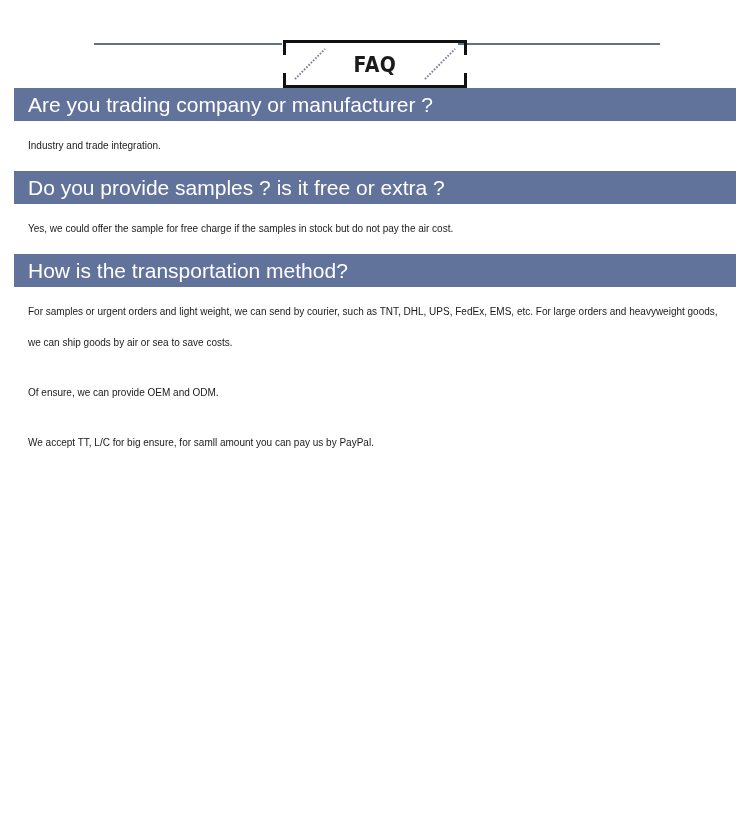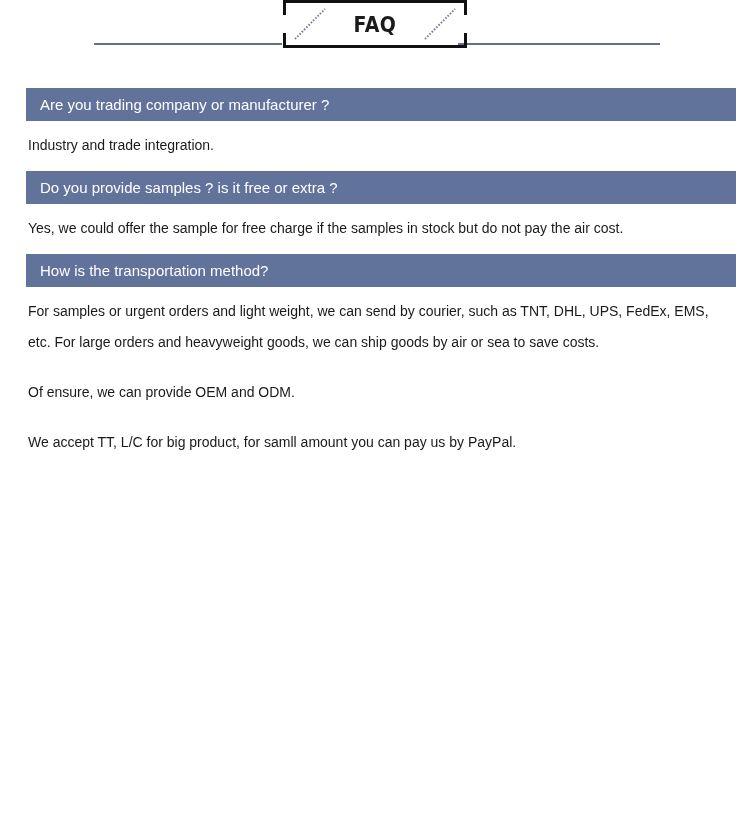--- a/index.html
+++ b/index.html
@@ -13,21 +13,21 @@
     font-family: "Liberation Sans", sans-serif;
     color: #1a1a1a;
     overflow: hidden;
   }
 
   
   .faq-header {
     position: relative;
     height: 88px;
     display: flex;
-    align-items: flex-start;
+    align-items: flex-end;
     justify-content: center;
   }
   .rule {
     position: absolute;
     top: 43px;
     height: 2px;
     background: #62708a;
   }
   .rule-left  { left: 94px;  width: 188px; }
   .rule-right { right: 90px; width: 202px; }
@@ -87,32 +87,31 @@
 
   
   .faq-list {
     padding: 0 14px;
   }
   .faq-item { margin-bottom: 0; }
 
   .question {
     background: #62739b;
     color: #ffffff;
-    font-size: 15px;
+    font-size: 21px;
     line-height: 33px;
     height: 33px;
     padding: 0 14px;
     box-sizing: border-box;
     white-space: nowrap;
     overflow: hidden;
-    margin-left: 12px;
   }
   .answer {
     color: #1a1a1a;
-    font-size: 14px;
+    font-size: 10px;
     line-height: 31px;
     padding: 9px 14px 10px 14px;
     box-sizing: border-box;
   }
 </style>
 </head>
 <body>
 
 <div class="faq-header">
   <div class="rule rule-left"></div>
@@ -151,17 +150,17 @@
     <div class="question">How is the transportation method?</div>
     <div class="answer">For samples or urgent orders and light weight, we can send by courier, such as TNT, DHL, UPS, FedEx, EMS, etc. For large orders and heavyweight goods, we can ship goods by air or sea to save costs.</div>
   </div>
 
   <div class="faq-item">
     <div class="answer">Of ensure, we can provide OEM and ODM.</div>
   </div>
 
 
   <div class="faq-item">
-    <div class="answer">We accept TT, L/C for big product, for samll amount you can pay us by PayPal.</div>
+    <div class="answer">We accept TT, L/C for big ensure, for samll amount you can pay us by PayPal.</div>
   </div>
 
 
 </div>
 
 </body></html>

